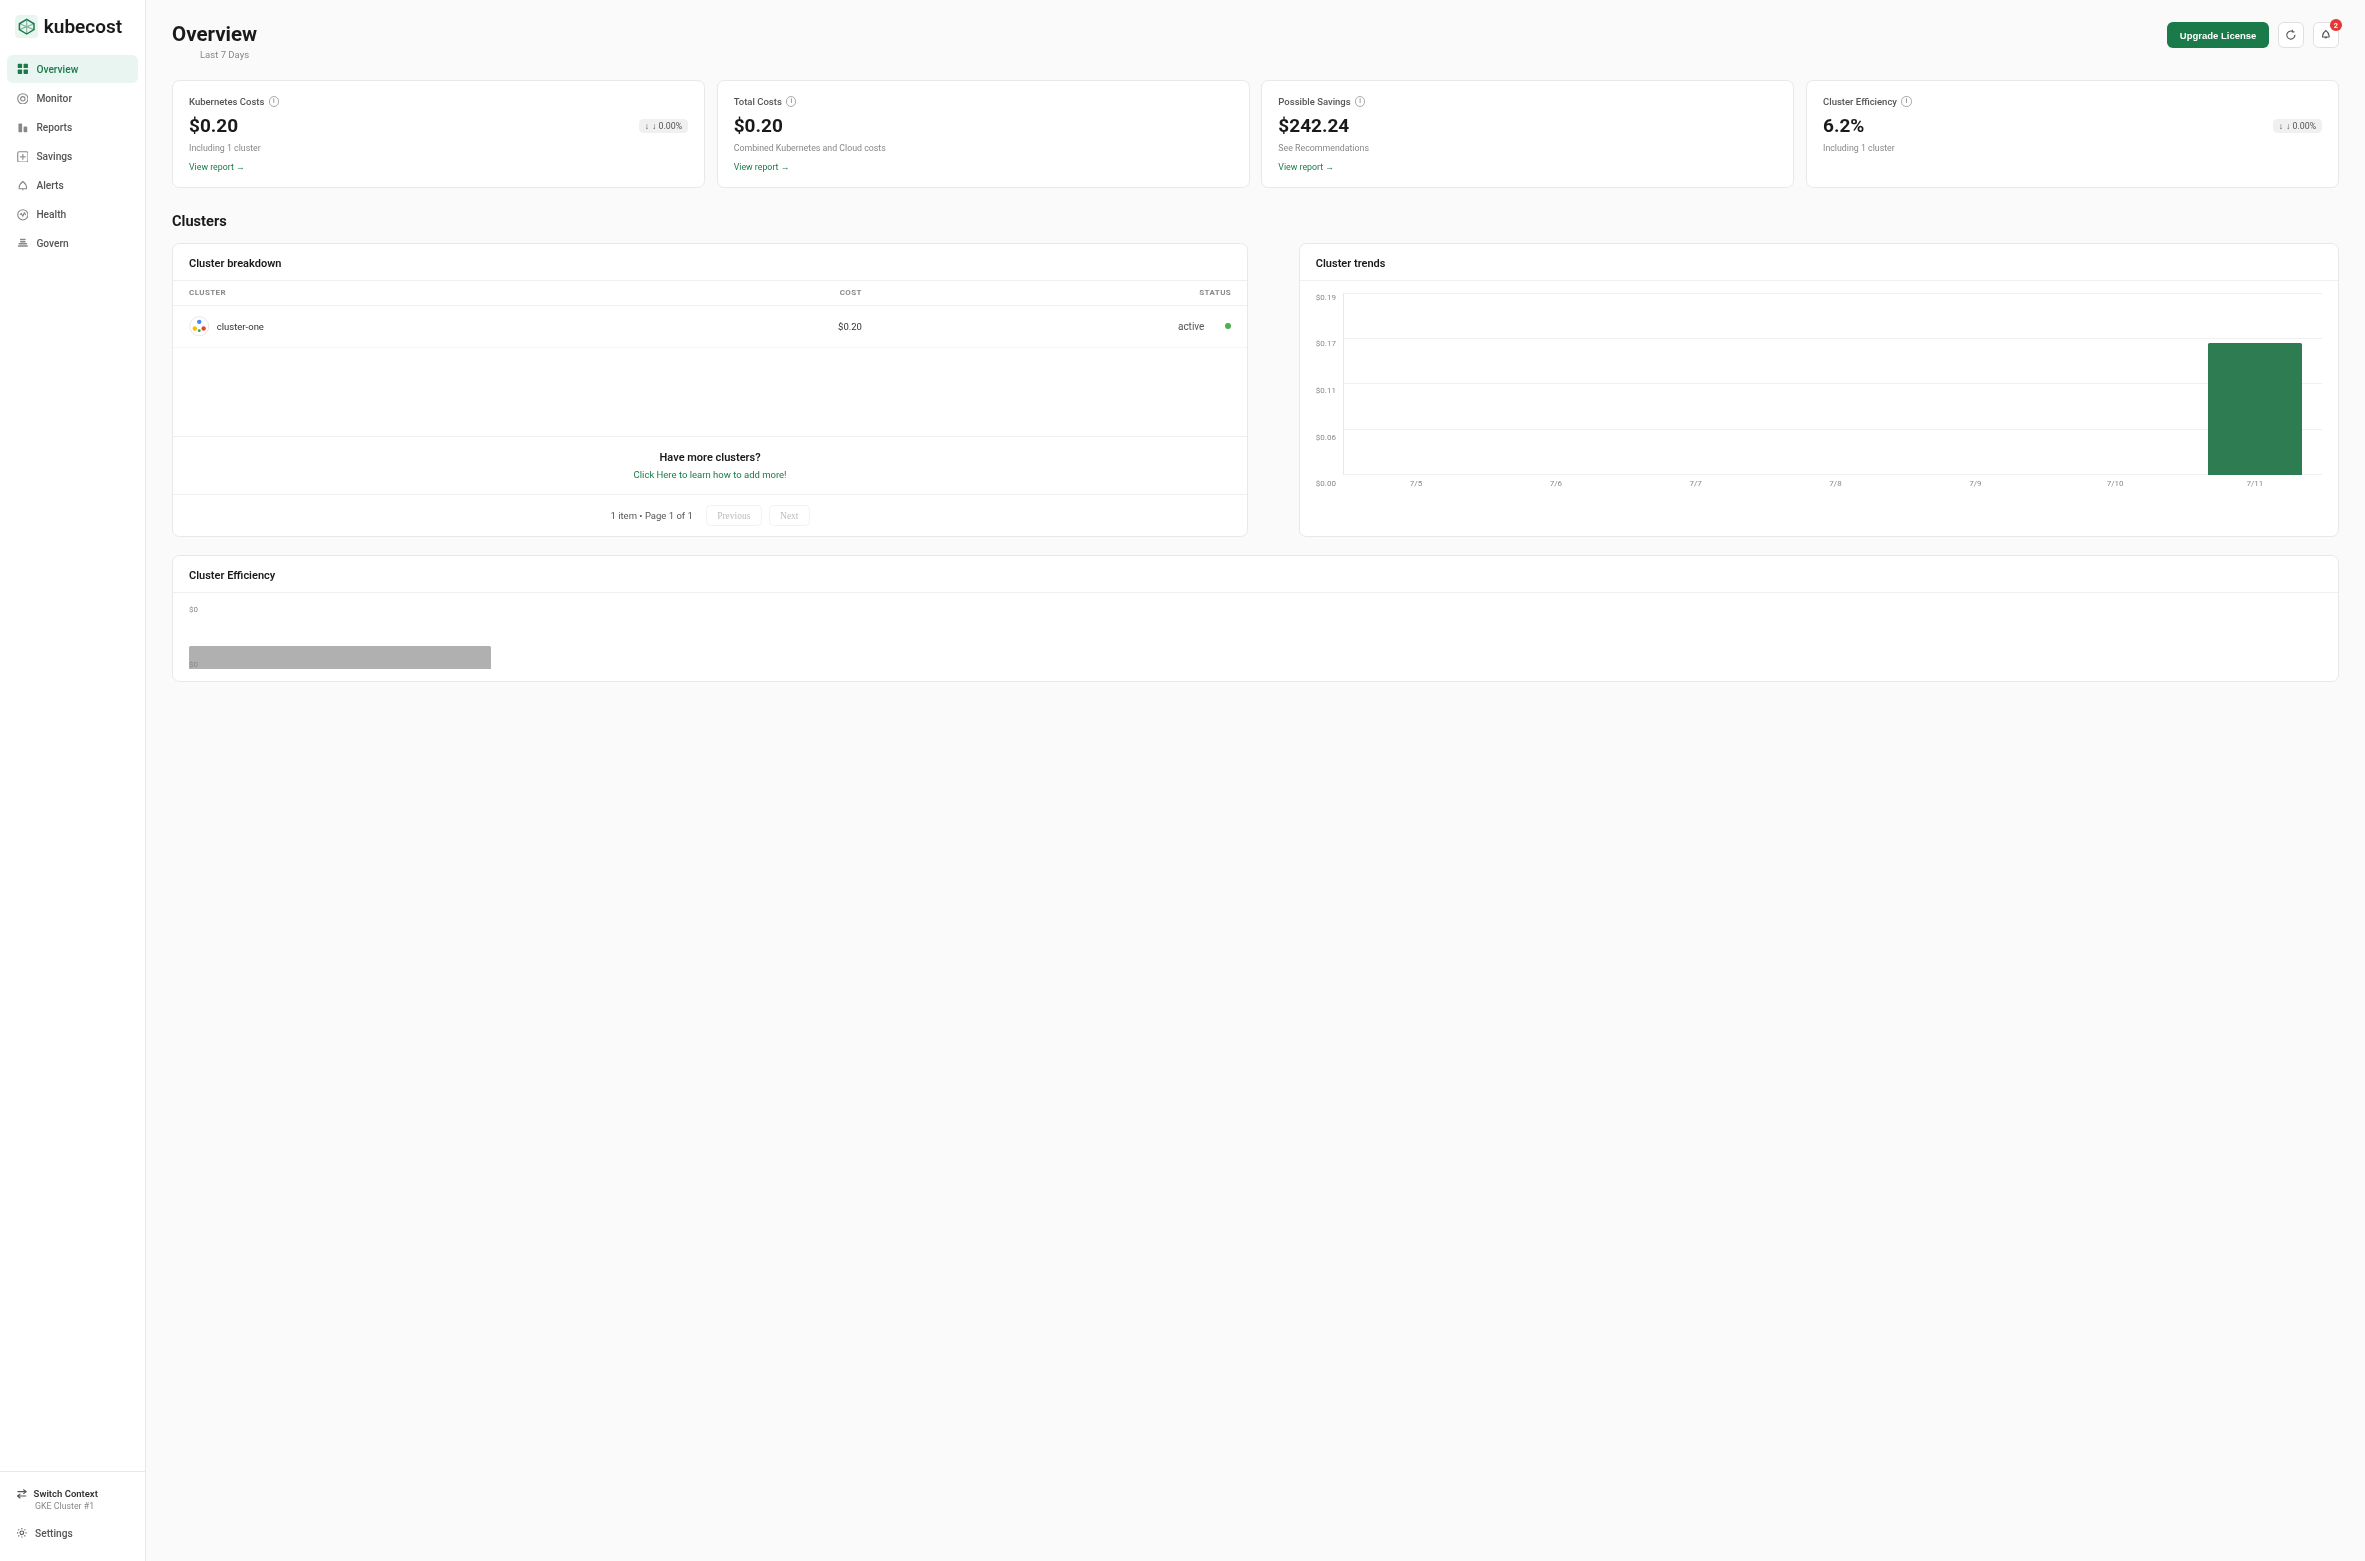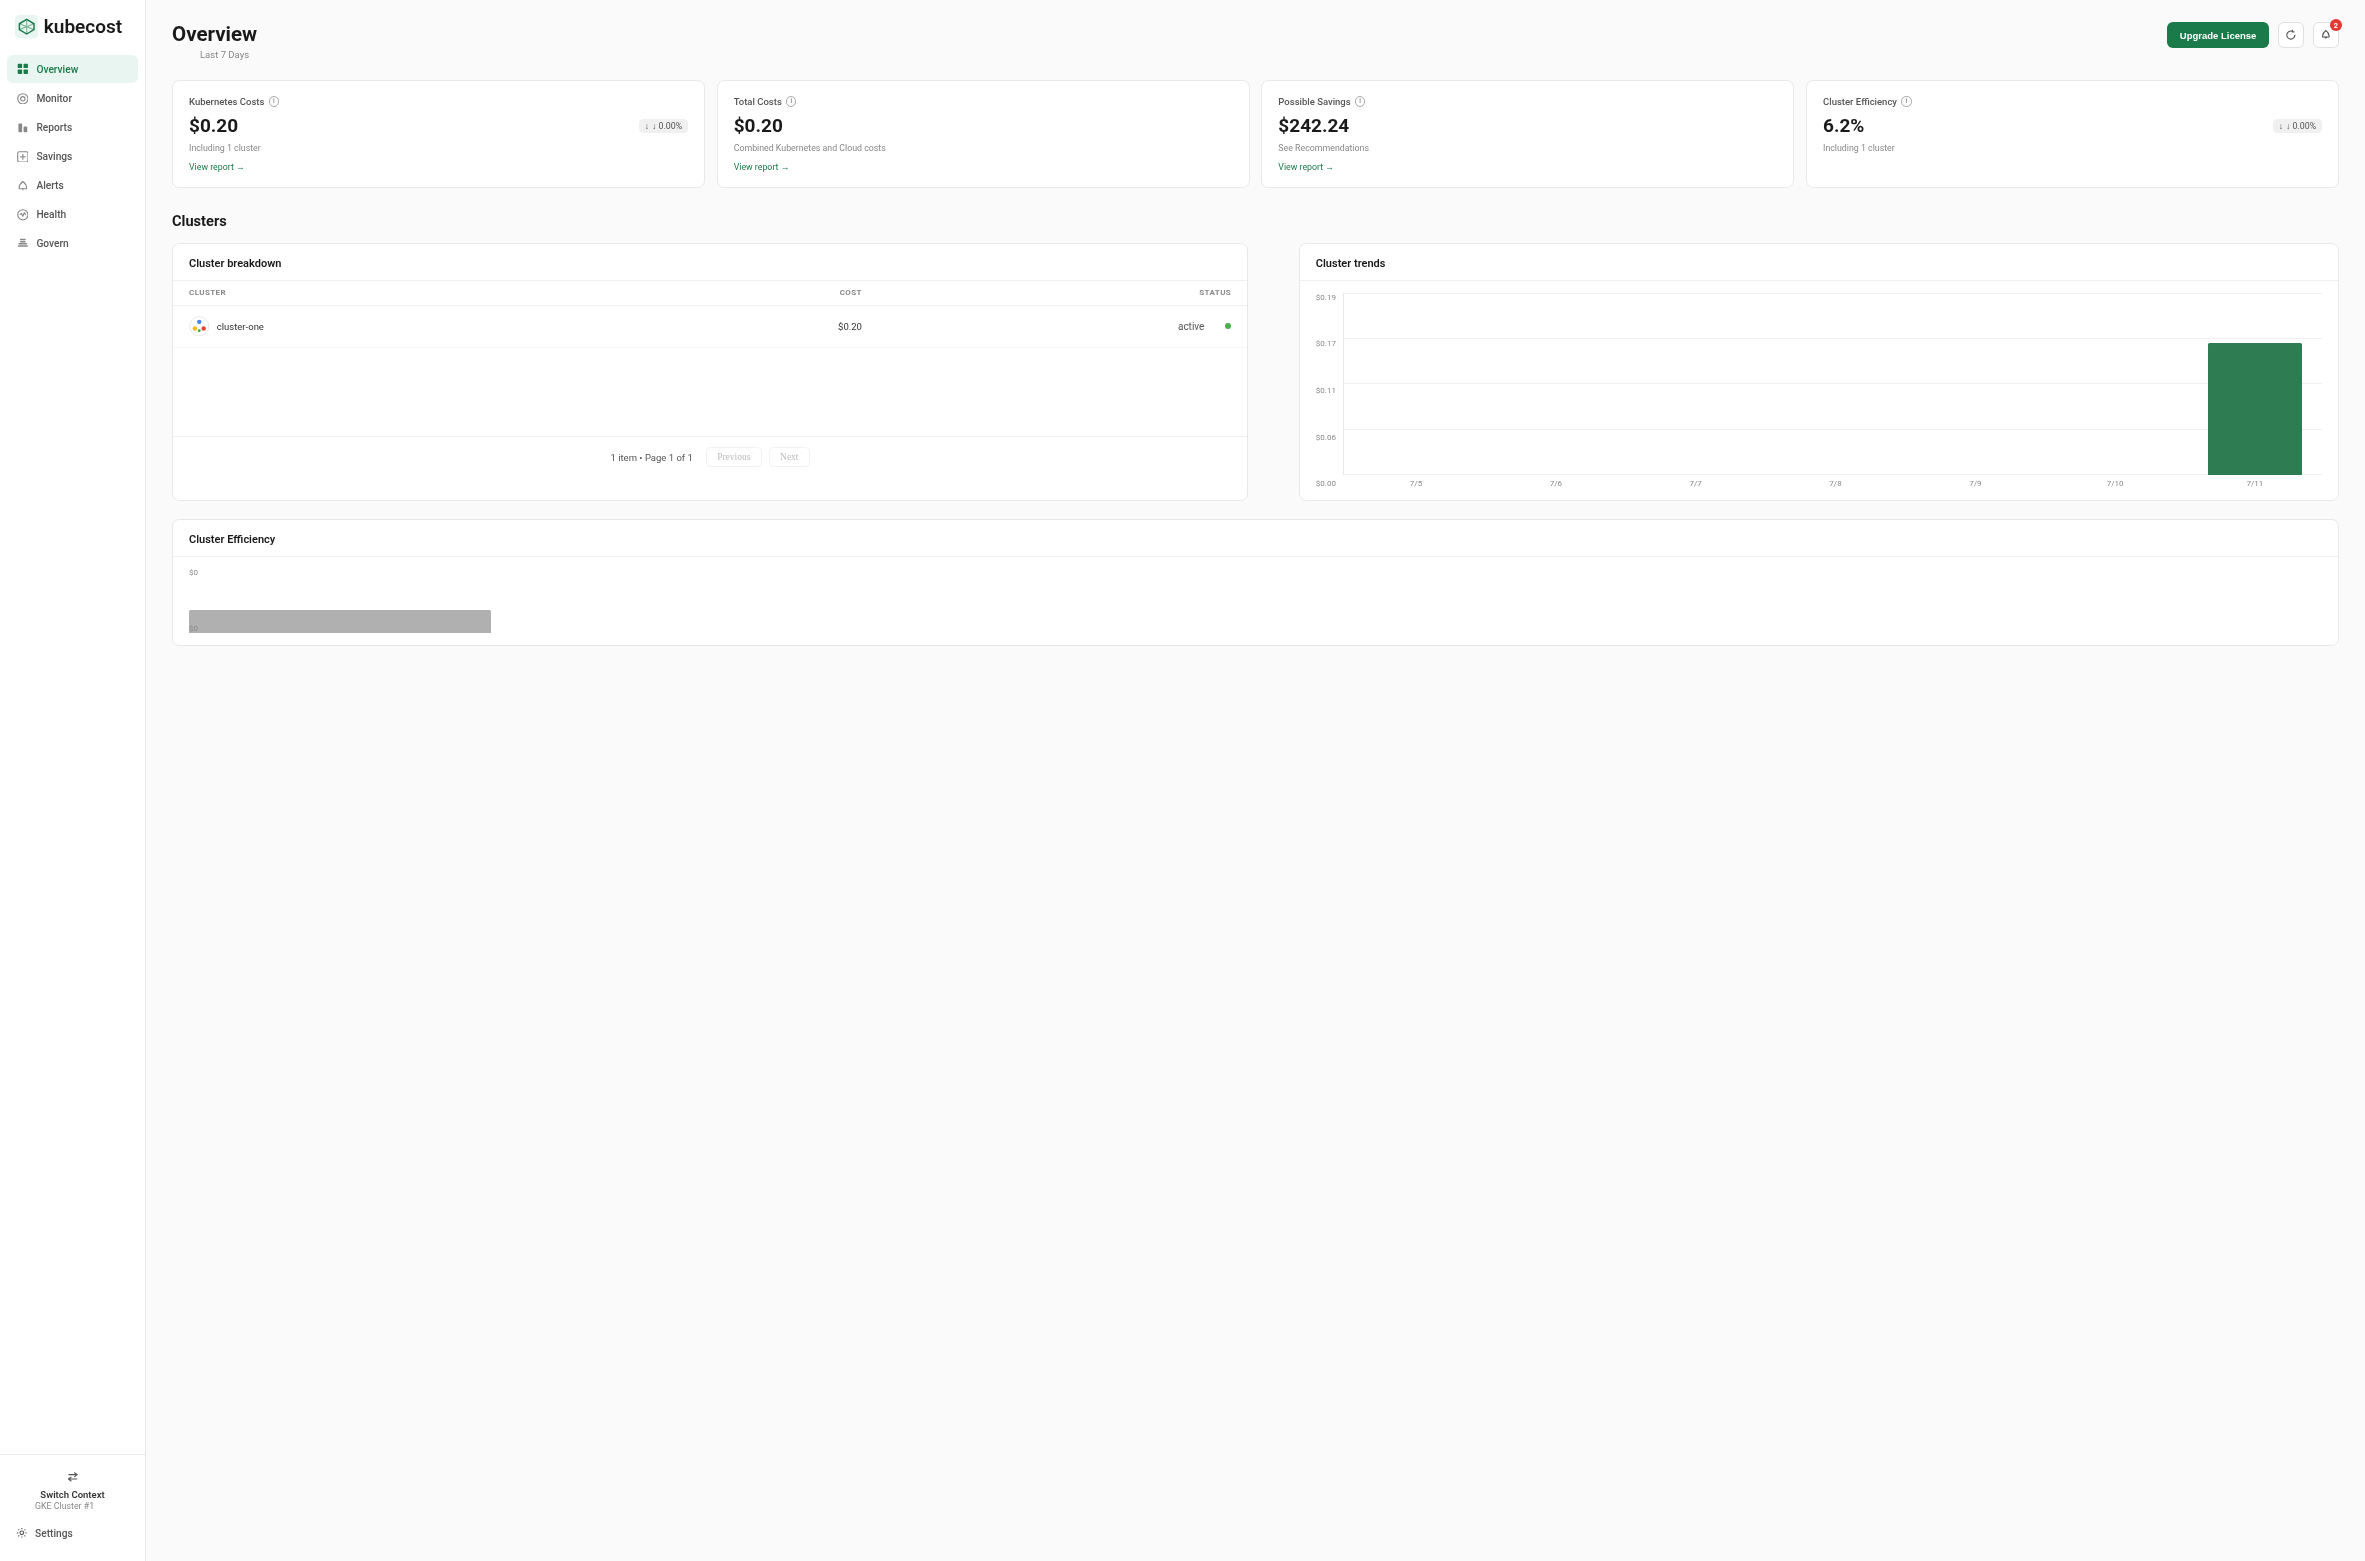--- a/index.html
+++ b/index.html
@@ -72,21 +72,20 @@
       cursor: pointer;
       border-radius: 5.8px;
     }
     .switch-context-title {
       display: flex;
       align-items: center;
       gap: 5.8px;
       font-size: 9.5px;
       font-weight: 600;
       color: #333;
-      flex-direction: column;
     }
     .switch-context-sub {
       font-size: 8.8px;
       color: #888;
       margin-top: 1.5px;
       margin-left: 19px;
     }
     .settings-item {
       display: flex;
       align-items: center;
@@ -715,20 +714,24 @@
       <td class="right">
         <div class="status-active" style="justify-content: flex-end;">
           <span>active</span>
           <span class="status-dot"></span>
         </div>
       </td>
     </tr>
           </tbody>
       </table>
       <div style="height: 88px;"></div>
+      <div class="promo-row">
+        <div class="promo-title">Have more clusters?</div>
+        <div class="promo-link">Click Here to learn how to add more!</div>
+      </div>
       <div class="pagination-row">
         <span class="pagination-info">1 item • Page 1 of 1</span>
         <button class="page-btn" disabled="">Previous</button>
         <button class="page-btn" disabled="">Next</button>
       </div>
     </div>
 
     <div class="trends-card">
       <div class="card-header">Cluster trends</div>
       <div class="chart-area">

